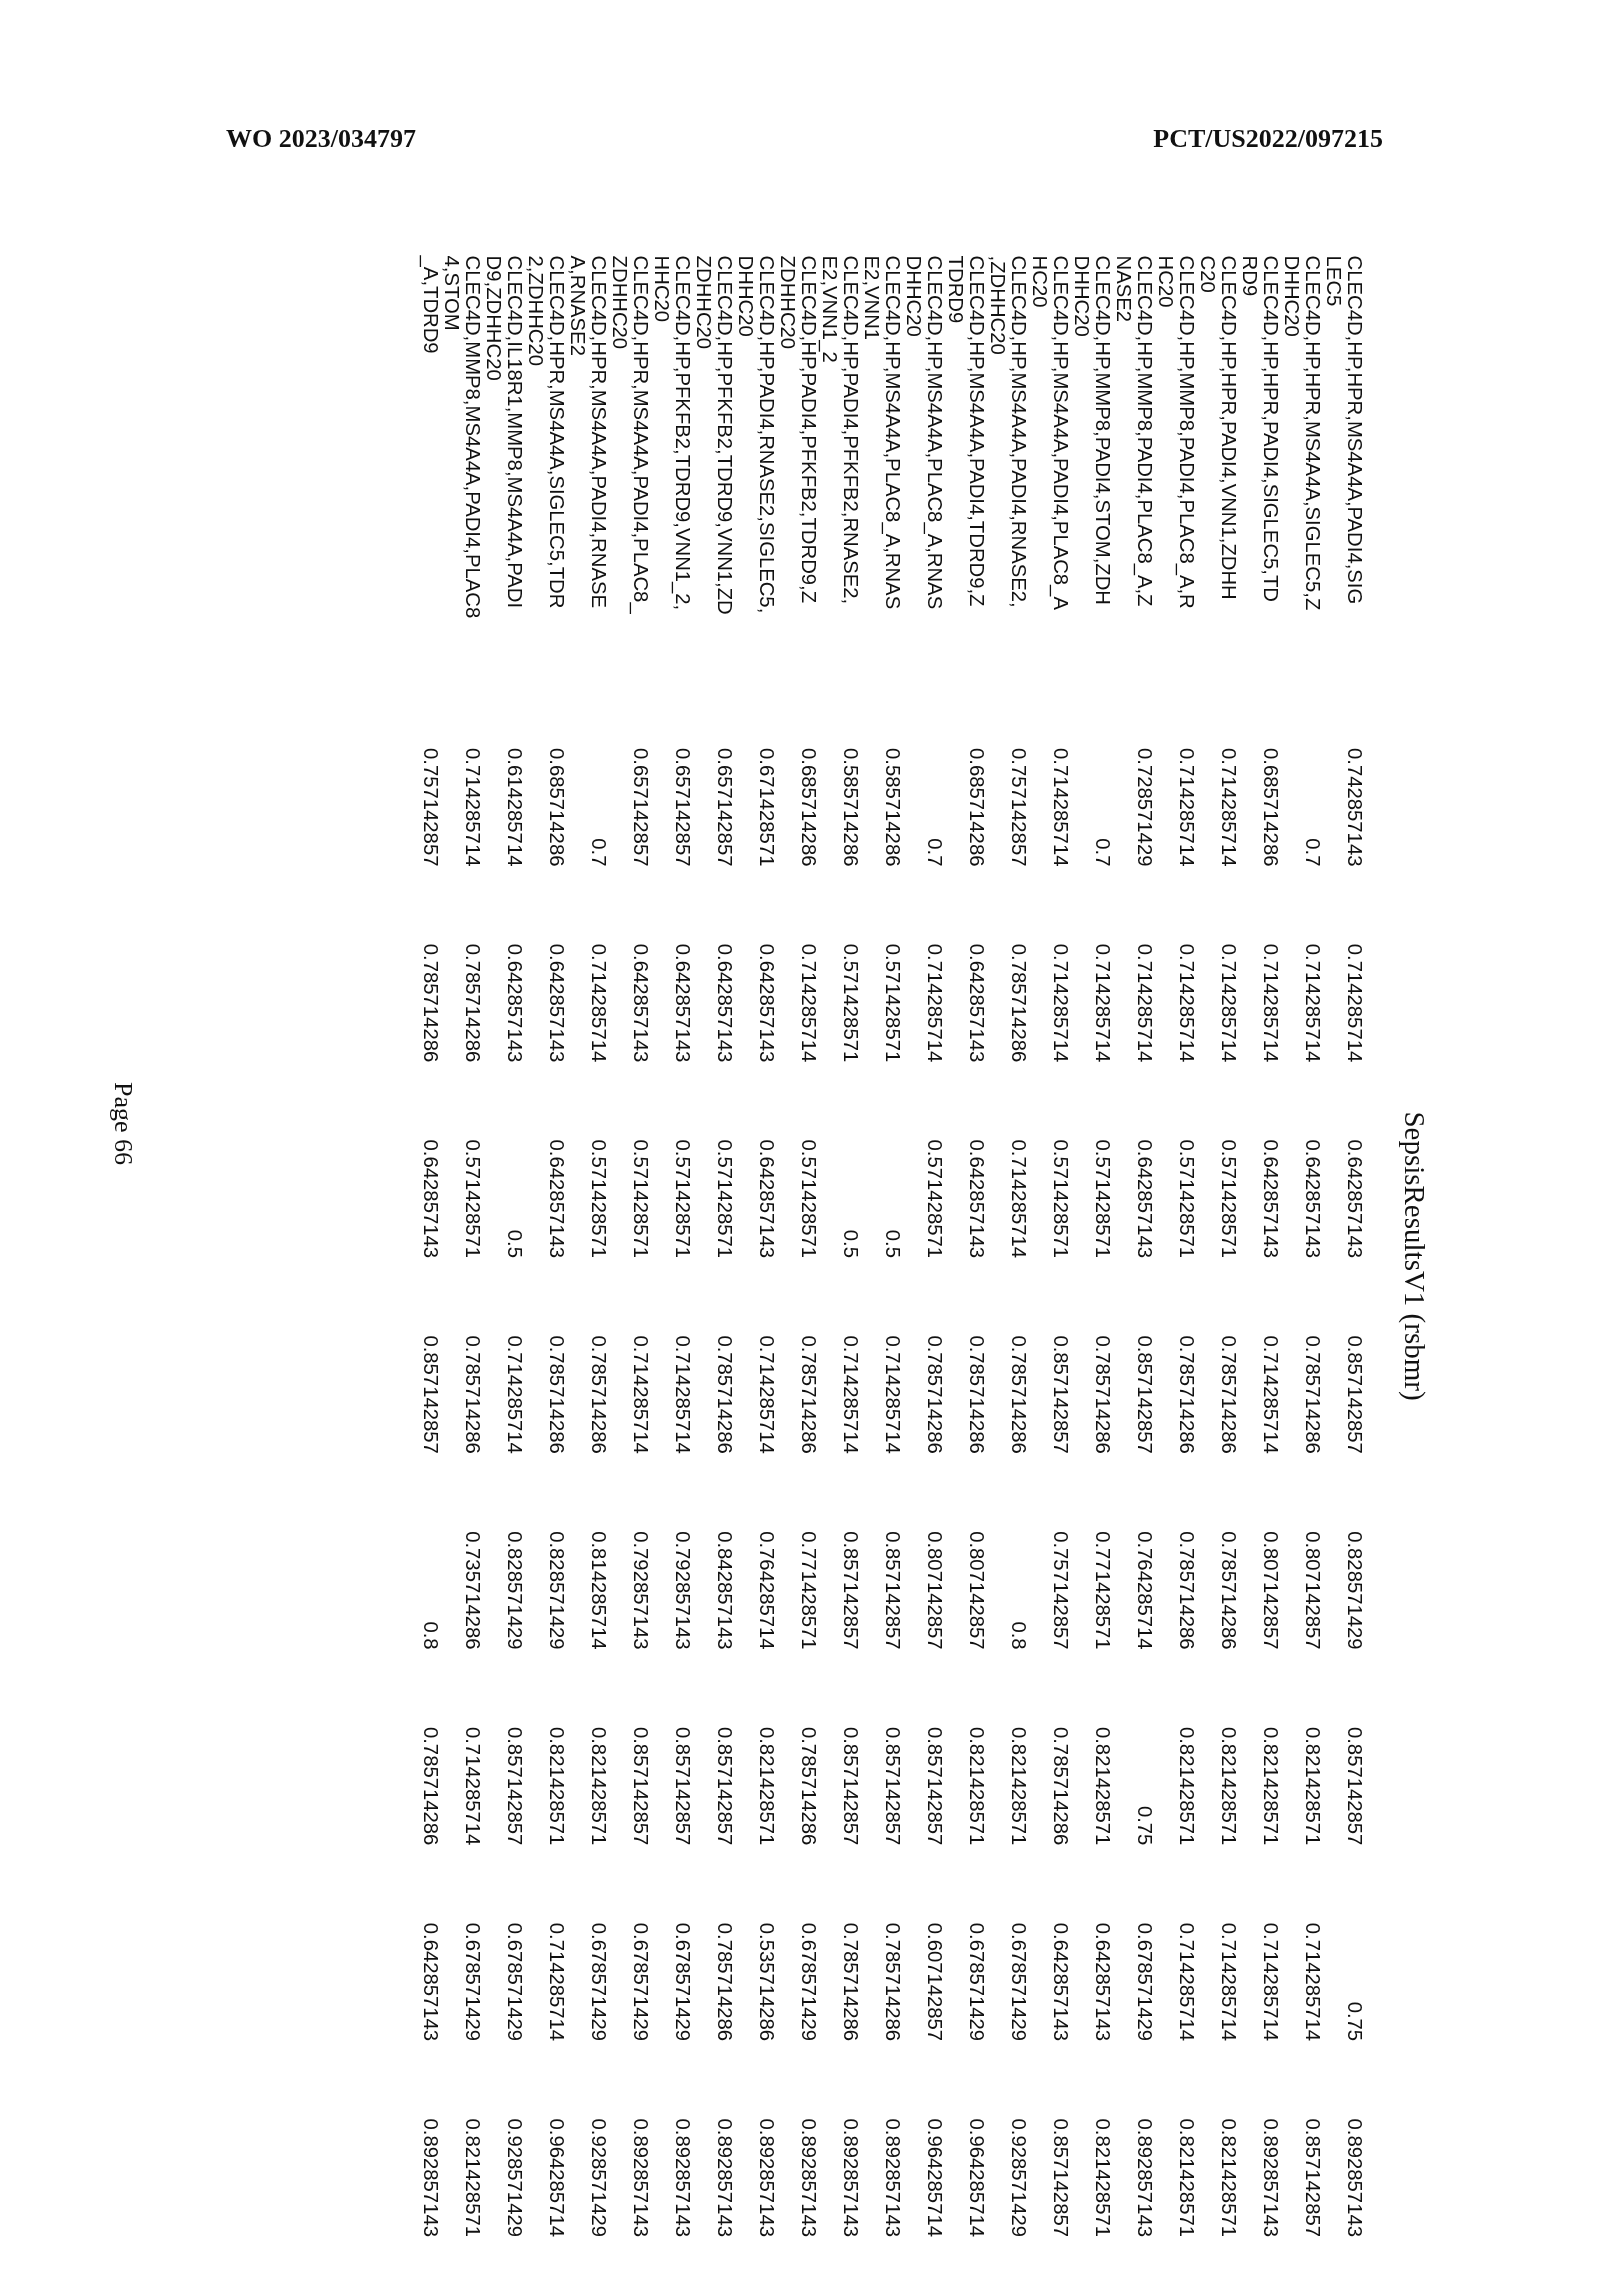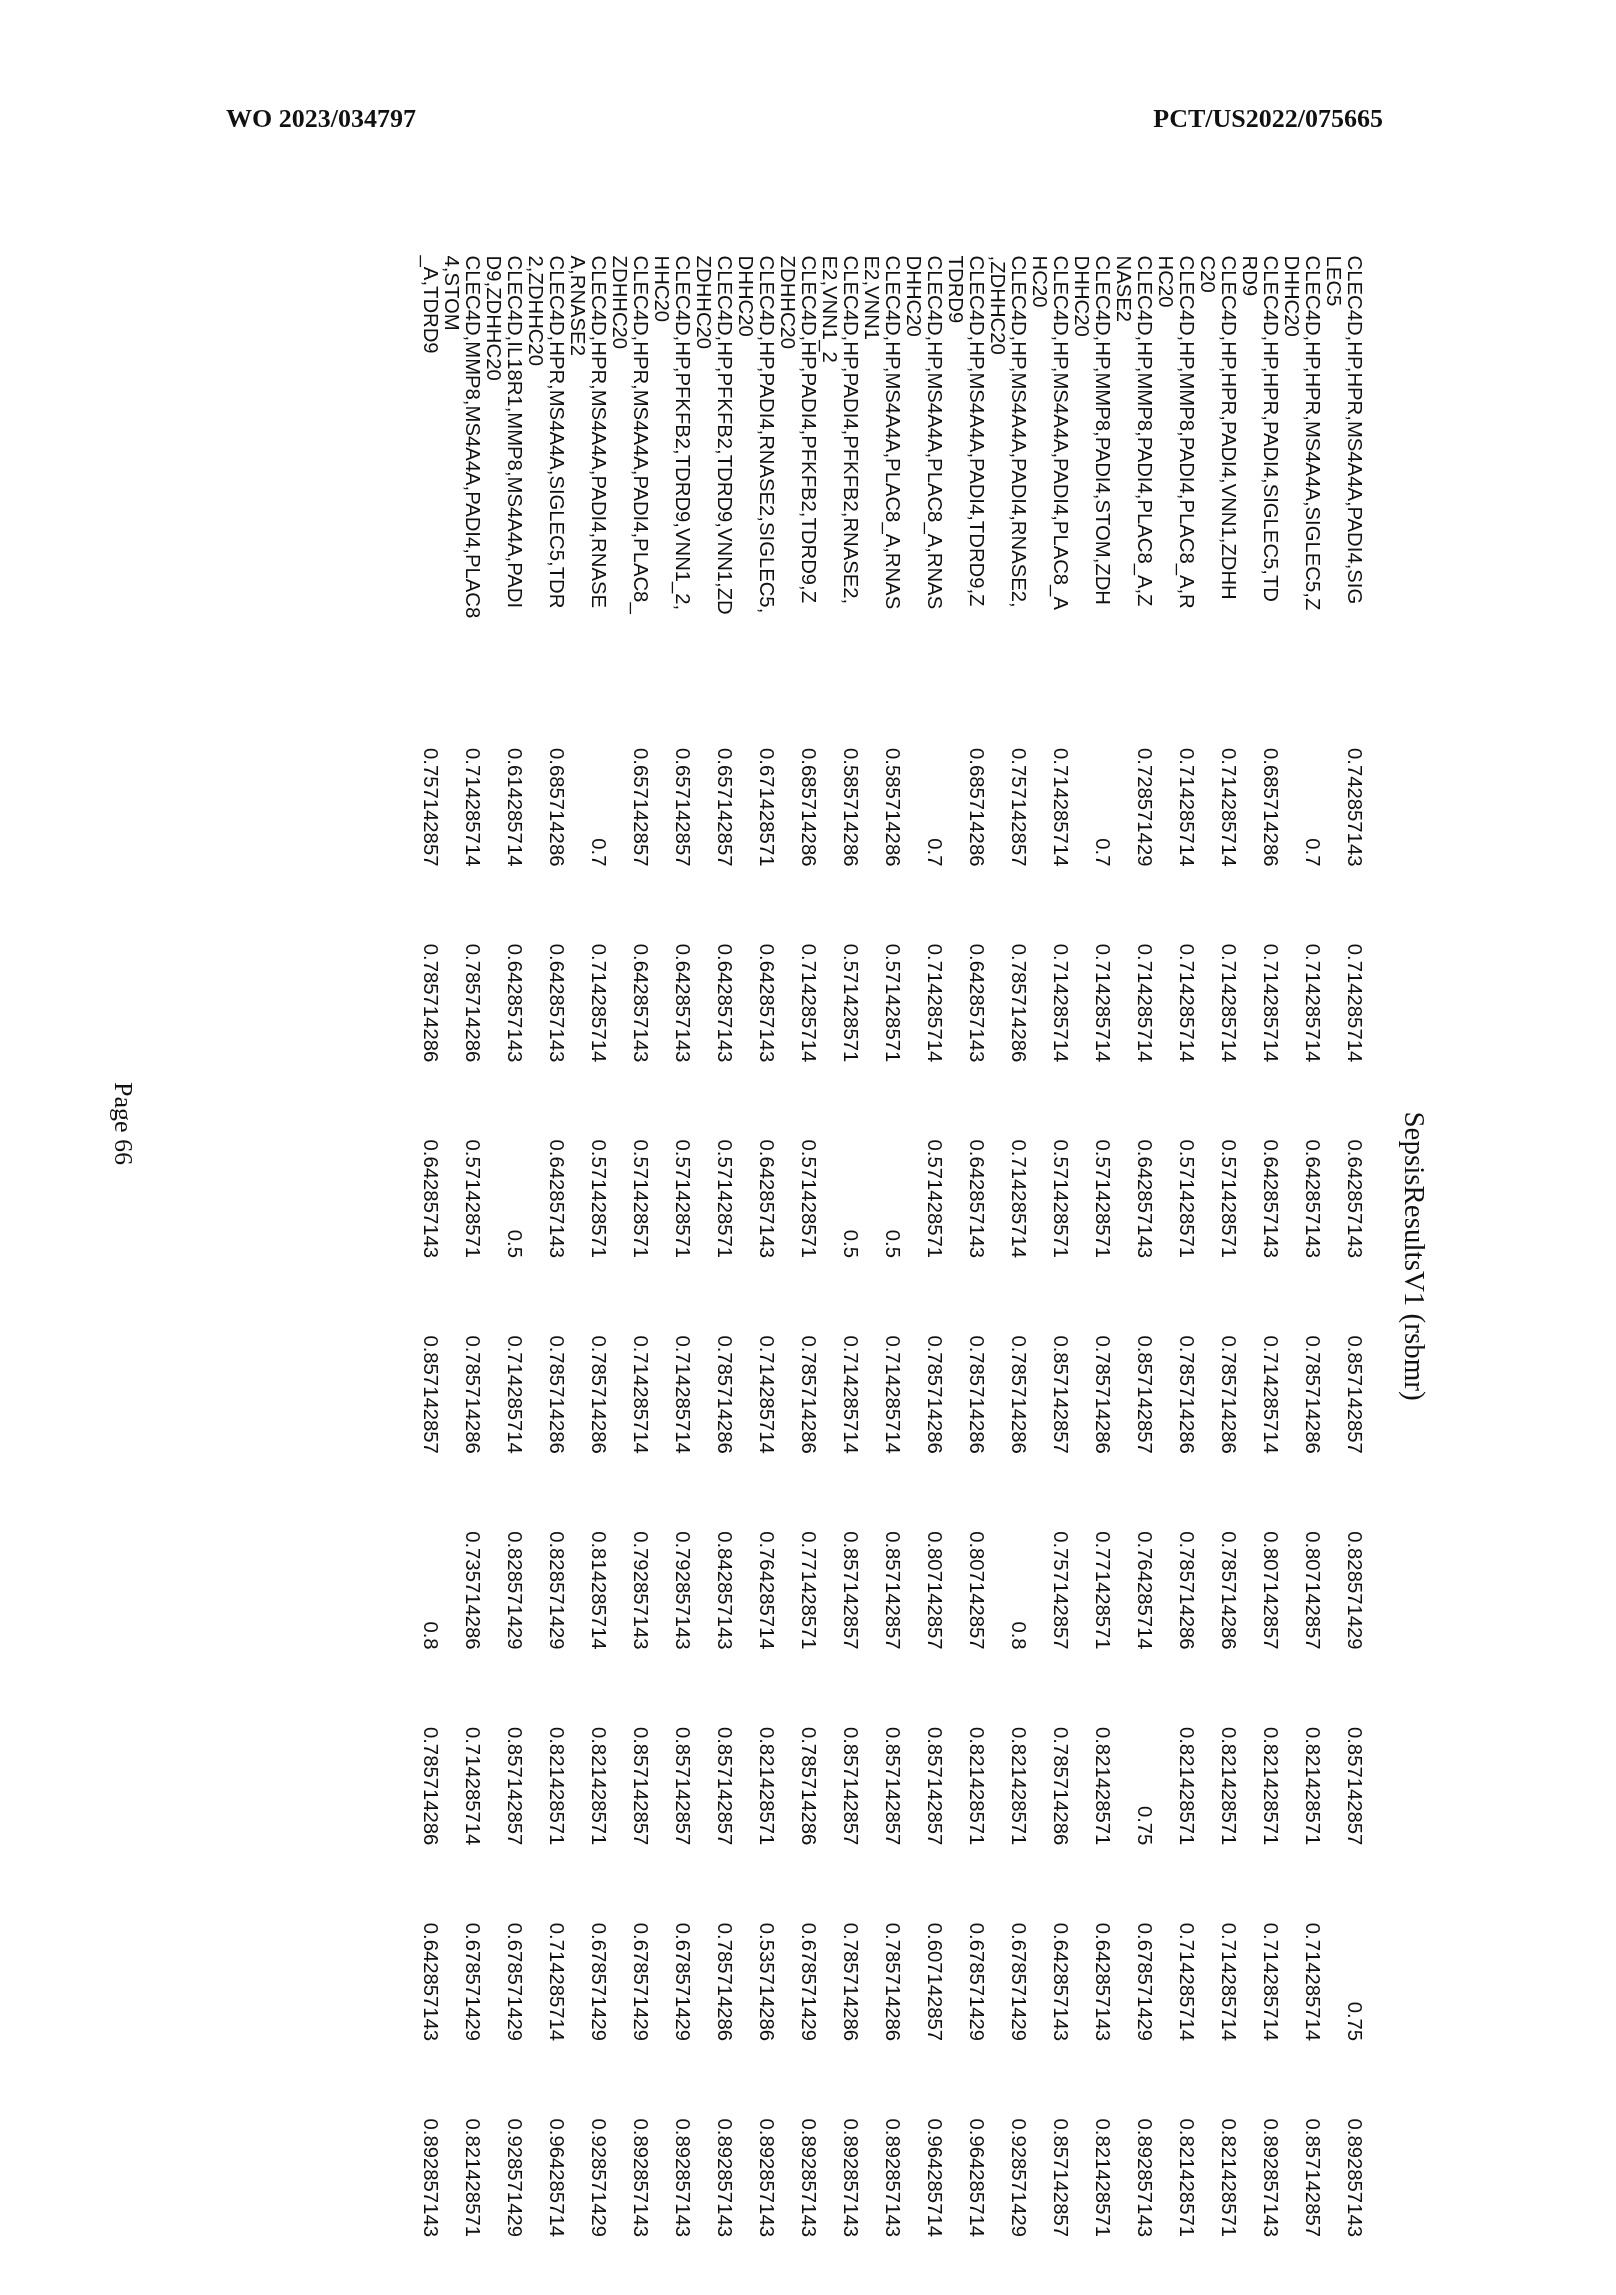--- a/index.html
+++ b/index.html
@@ -1,32 +1,32 @@
 <!DOCTYPE html>
 <html style="font-size:10.5px"><head>
 <meta charset="utf-8">
 <style>
   html,body{margin:0;padding:0;background:#fff;}
   body{width:1616px;height:2295px;position:relative;overflow:hidden;font-family:"Liberation Sans",sans-serif;color:#111;}
-  .hdr{position:absolute;top:104px;font-family:"Liberation Serif",serif;font-weight:bold;font-size:26px;}
+  .hdr{position:absolute;top:124px;font-family:"Liberation Serif",serif;font-weight:bold;font-size:26px;}
   .hdr.left{left:226px}
   .hdr.right{right:233px}
   .rot{position:absolute;left:1365px;top:249px;width:2014px;height:1155px;transform-origin:0 0;transform:rotate(90deg);}
   .title{font-family:"Liberation Serif",serif;font-size:29px;text-align:center;margin:0 0 25px 0;position:absolute;top:-66px;left:0;width:100%;}
   table{border-collapse:collapse;width:100%;}
   td{font-size:20.3px;line-height:21px;padding:0 0;vertical-align:top;height:40px;}
   td.name{width:472px;padding-left:6.6px;white-space:pre-line;}
   td.num{text-align:right;padding-right:26px;width:190px;}
   .page{position:absolute;left:138px;top:1082px;font-family:"Liberation Serif",serif;font-size:26px;transform:rotate(90deg);transform-origin:0 0;}
 </style>
 </head>
 <body>
 
 <div class="hdr left">WO 2023/034797</div>
-<div class="hdr right">PCT/US2022/075665</div>
+<div class="hdr right">PCT/US2022/097215</div>
 
 <div class="rot">
   <div class="title">SepsisResultsV1 (rsbmr)</div>
   <table>
     <tbody id="tbody">
         <tr>
           <td class="name">CLEC4D,HP,HPR,MS4A4A,PADI4,SIG
 LEC5</td>
           <td class="num">0.742857143</td>
           <td class="num">0.714285714</td>

